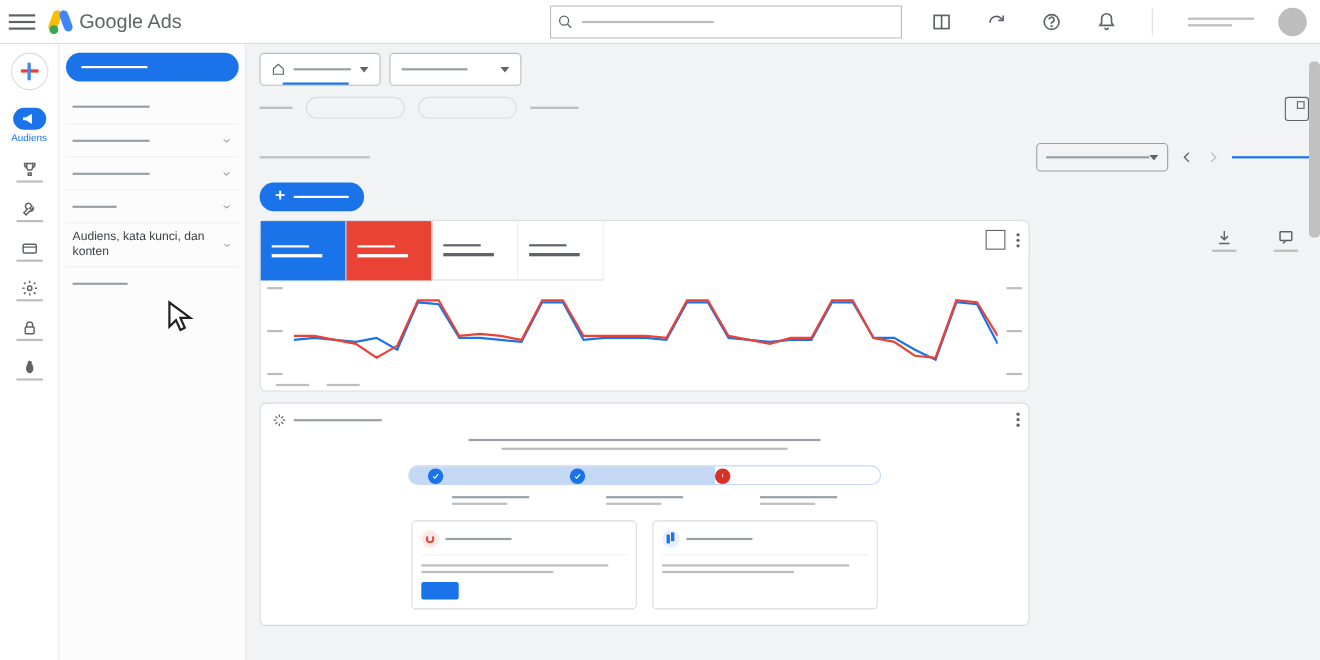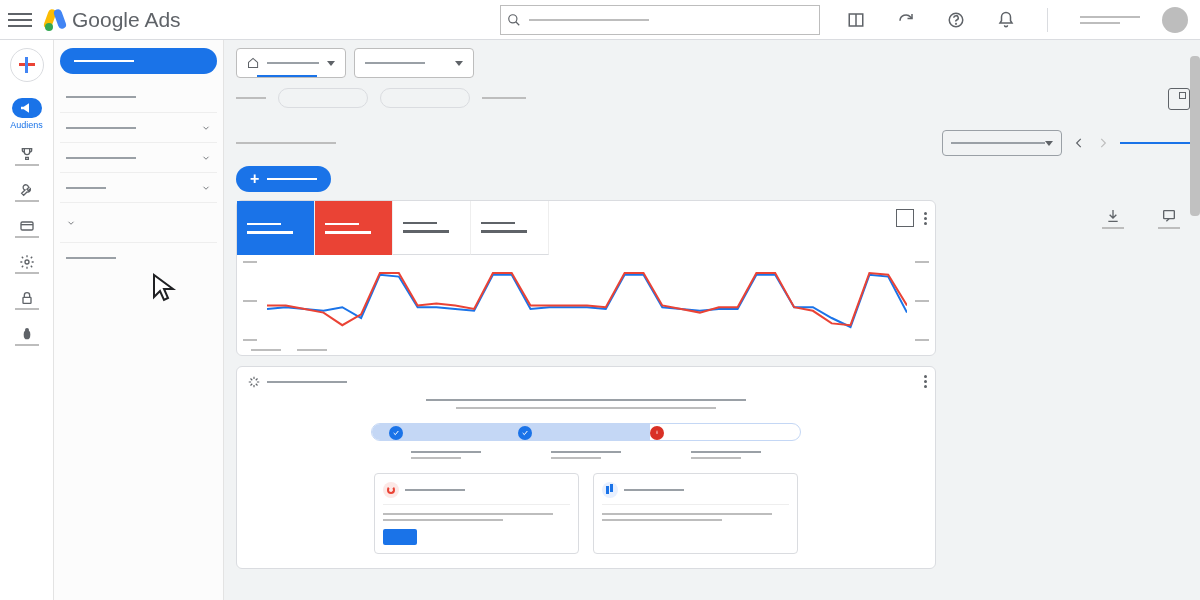--- a/index.html
+++ b/index.html
@@ -10,21 +10,21 @@
     height: 40px; background: #fff; border-bottom: 1px solid #dadce0;
     display: flex; align-items: center; padding: 0 8px; position: relative;
   }
   .ham { width: 24px; height: 24px; display: flex; flex-direction: column; justify-content: center; gap: 4px; margin-right: 12px; }
   .ham span { height: 2px; background: #5f6368; }
   .logo-a { width: 22px; height: 22px; margin-right: 6px; position: relative; }
   .logo-a::before, .logo-a::after { content:""; position:absolute; width:8px; height:20px; border-radius:4px; }
   .logo-a::before { background:#fbbc04; left:2px; transform: rotate(20deg); }
   .logo-a::after  { background:#4285f4; right:2px; transform: rotate(-20deg); }
   .logo-dot { position:absolute; width:8px; height:8px; background:#34a853; border-radius:50%; bottom:0; left:1px; }
-  .logo-text { font-size: 21px; color:#5f6368; }
+  .logo-text { font-size: 18px; color:#5f6368; }
   .logo-text b { font-weight:500; color:#5f6368; }
   .search-bar { position:absolute; left:500px; top:5px; width:320px; height:30px; border:1px solid #bdbdbd; background:#fff; display:flex; align-items:center; padding:0 6px; }
   .search-bar svg { width:14px; height:14px; stroke:#5f6368; fill:none; }
   .search-ph { flex:1; height:2px; background:#bdbdbd; margin-left:8px; max-width:120px; }
   .hdr-icons { position:absolute; right:60px; display:flex; align-items:center; gap:32px; }
   .hdr-icon { width:18px; height:18px; }
   .hdr-divider { width:1px; height:24px; background:#dadce0; }
   .acct-line { width:60px; height:2px; background:#bdbdbd; }
   .avatar { width:26px; height:26px; border-radius:50%; background:#bdbdbd; position:absolute; right:12px; }
 
@@ -276,20 +276,21 @@
         <path d="M6 9l6 6 6-6"></path>
       </svg>
     </div>
   <div class="nav-row">
       <div class="t" style="width:40px"></div>
       <svg class="chev" viewBox="0 0 24 24" fill="none" stroke="#5f6368" stroke-width="2">
         <path d="M6 9l6 6 6-6"></path>
       </svg>
     </div>
   <div class="nav-row" style="height:40px">
+    <span class="nav-label">Audiens, kata kunci, dan konten</span>
     <svg class="chev" viewBox="0 0 24 24" fill="none" stroke="#5f6368" stroke-width="2">
         <path d="M6 9l6 6 6-6"></path>
       </svg>
   </div>
   <div class="nav-row">
       <div class="t" style="width:50px"></div>
     </div>
 </div>
 
 <div class="cursor">

